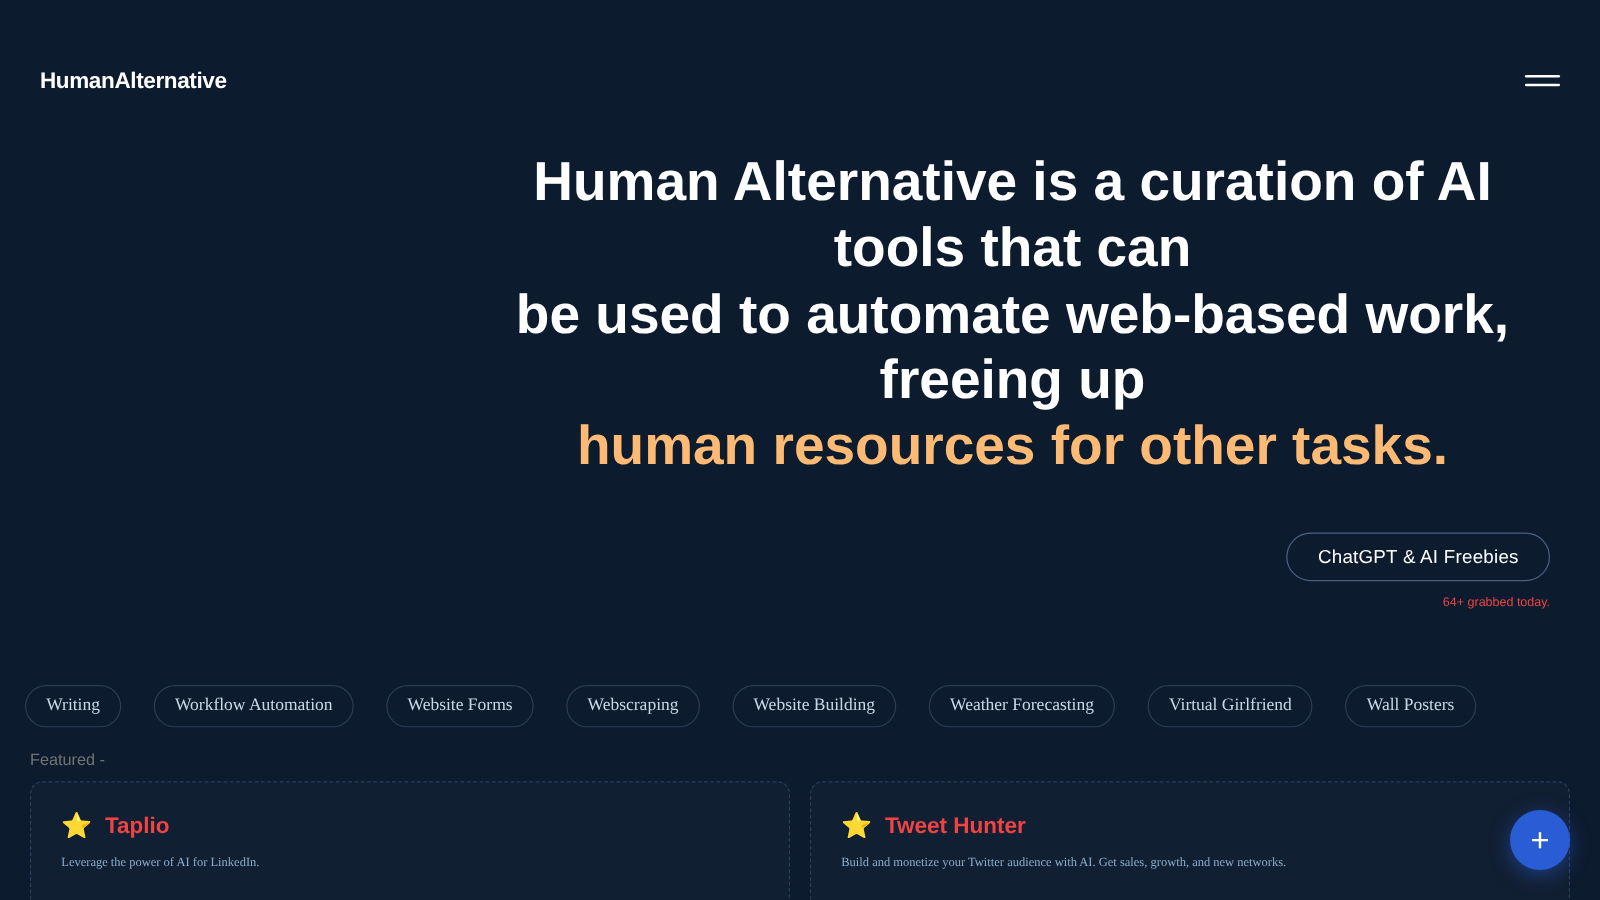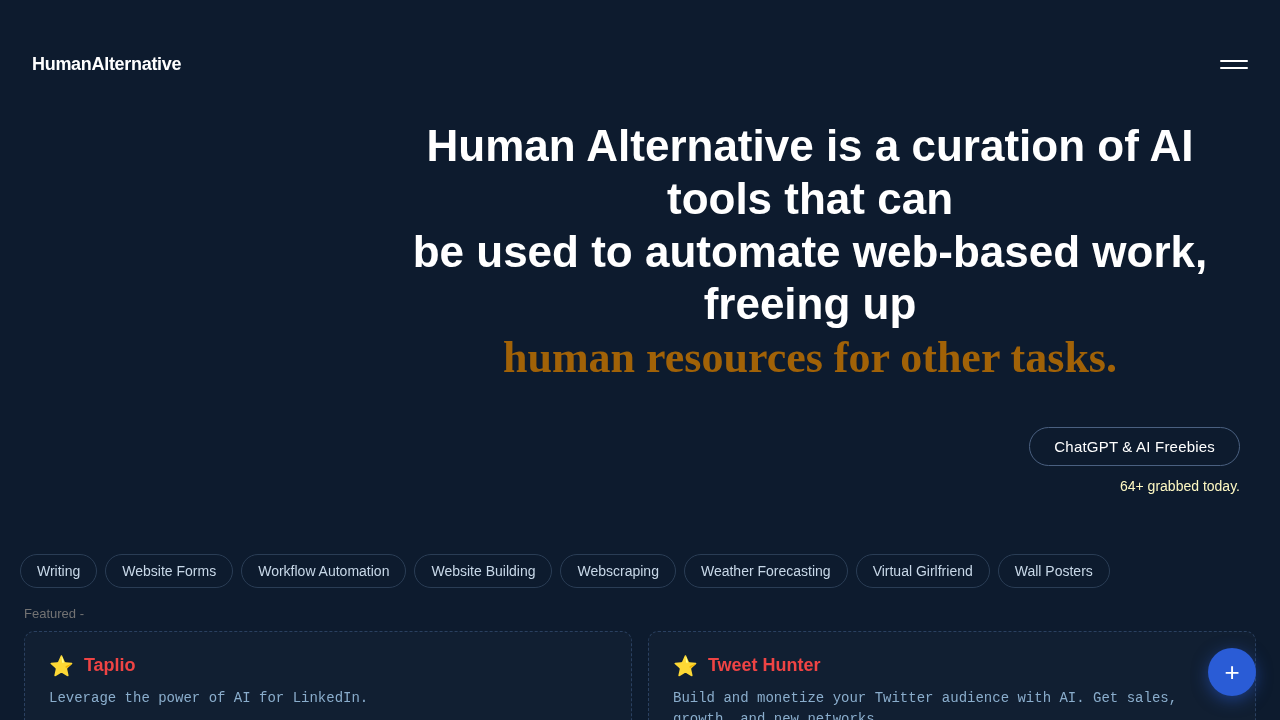--- a/index.html
+++ b/index.html
@@ -62,51 +62,51 @@
     .hero-title {
       font-size: 44px;
       font-weight: 700;
       line-height: 1.2;
       color: #ffffff;
       max-width: 860px;
       margin-bottom: 0;
     }
 
     .hero-title .accent {
-      color: #a16207;
-      font-family: Liberation Serif, serif;
+      color: #fdba74;
     }
 
     .cta-button {
       margin-top: 42px;
       padding: 10px 24px;
       border: 1px solid #4a6080;
       border-radius: 24px;
       background: transparent;
       color: #ffffff;
       font-size: 15px;
       cursor: pointer;
       letter-spacing: 0.2px;
     }
 
     .cta-subtitle {
       margin-top: 12px;
-      font-size: 14px;
-      color: #fef9c3;
+      font-size: 10px;
+      color: #ef4444;
     }
 
     
     .tags-row {
       display: flex;
       align-items: center;
-      gap: 8px;
+      gap: 26px;
       padding: 0 20px;
       overflow-x: auto;
       white-space: nowrap;
       scrollbar-width: none;
+      font-family: Liberation Serif, serif;
     }
 
     .tags-row::-webkit-scrollbar { display: none; }
 
     .tag {
       display: inline-block;
       padding: 8px 16px;
       border: 1px solid #2a3d55;
       border-radius: 20px;
       font-size: 14px;
@@ -149,24 +149,24 @@
       font-size: 20px;
     }
 
     .card-title {
       font-size: 18px;
       font-weight: 700;
       color: #ef4444;
     }
 
     .card-desc {
-      font-size: 14px;
+      font-size: 10px;
       color: #8aadcc;
       line-height: 1.5;
-      font-family: Liberation Mono, monospace;
+      font-family: Liberation Serif, serif;
     }
 
     
     .fab {
       position: fixed;
       bottom: 24px;
       right: 24px;
       width: 48px;
       height: 48px;
       background: #2a5cd6;
@@ -196,24 +196,24 @@
     <span>Human Alternative is a curation of AI tools that can</span><br>
     <span>be used to automate web-based work, freeing up</span><br>
     <span class="accent">human resources for other tasks.</span>
   </h1>
   <button class="cta-button">ChatGPT &amp; AI Freebies</button>
   <p class="cta-subtitle">64+ grabbed today.</p>
 </section>
 
 <div class="tags-row" id="tags-container">
     <span class="tag">Writing</span>
+    <span class="tag">Workflow Automation</span>
     <span class="tag">Website Forms</span>
-    <span class="tag">Workflow Automation</span>
+    <span class="tag">Webscraping</span>
     <span class="tag">Website Building</span>
-    <span class="tag">Webscraping</span>
     <span class="tag">Weather Forecasting</span>
     <span class="tag">Virtual Girlfriend</span>
     <span class="tag">Wall Posters</span>
   </div>
 
 <div class="section-label">Featured -</div>
 <div class="cards-row" id="cards-container">
     <div class="card">
       <div class="card-header">
         <span class="card-icon">⭐</span>

